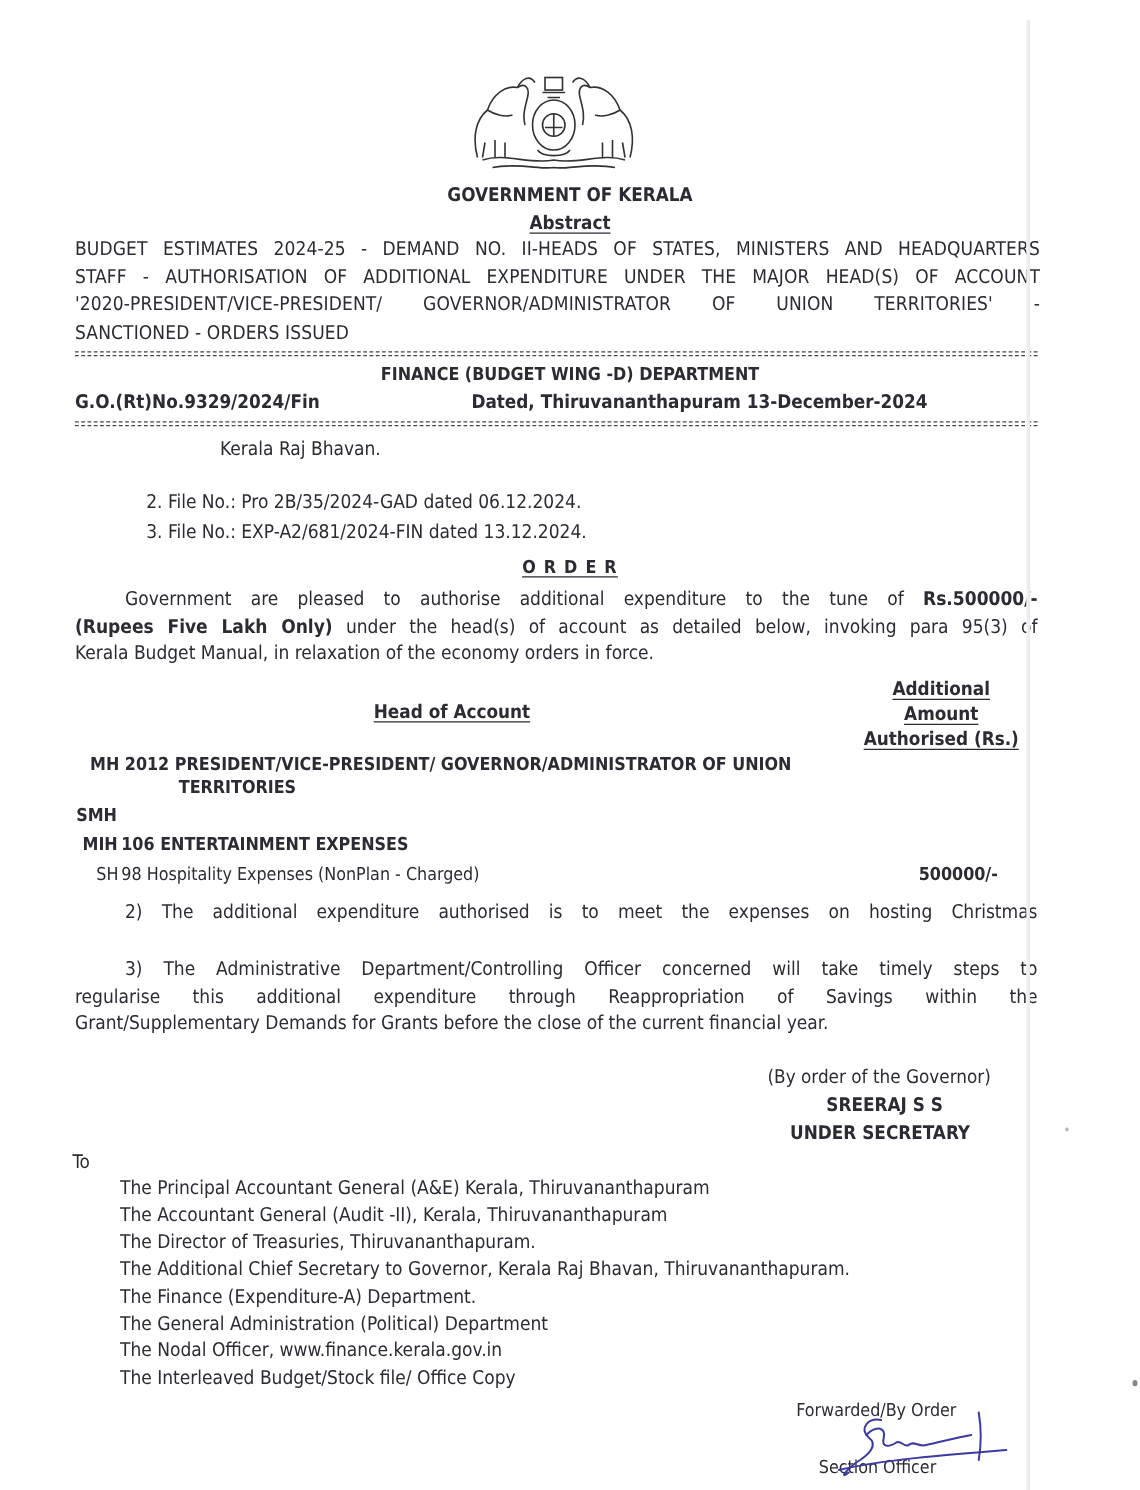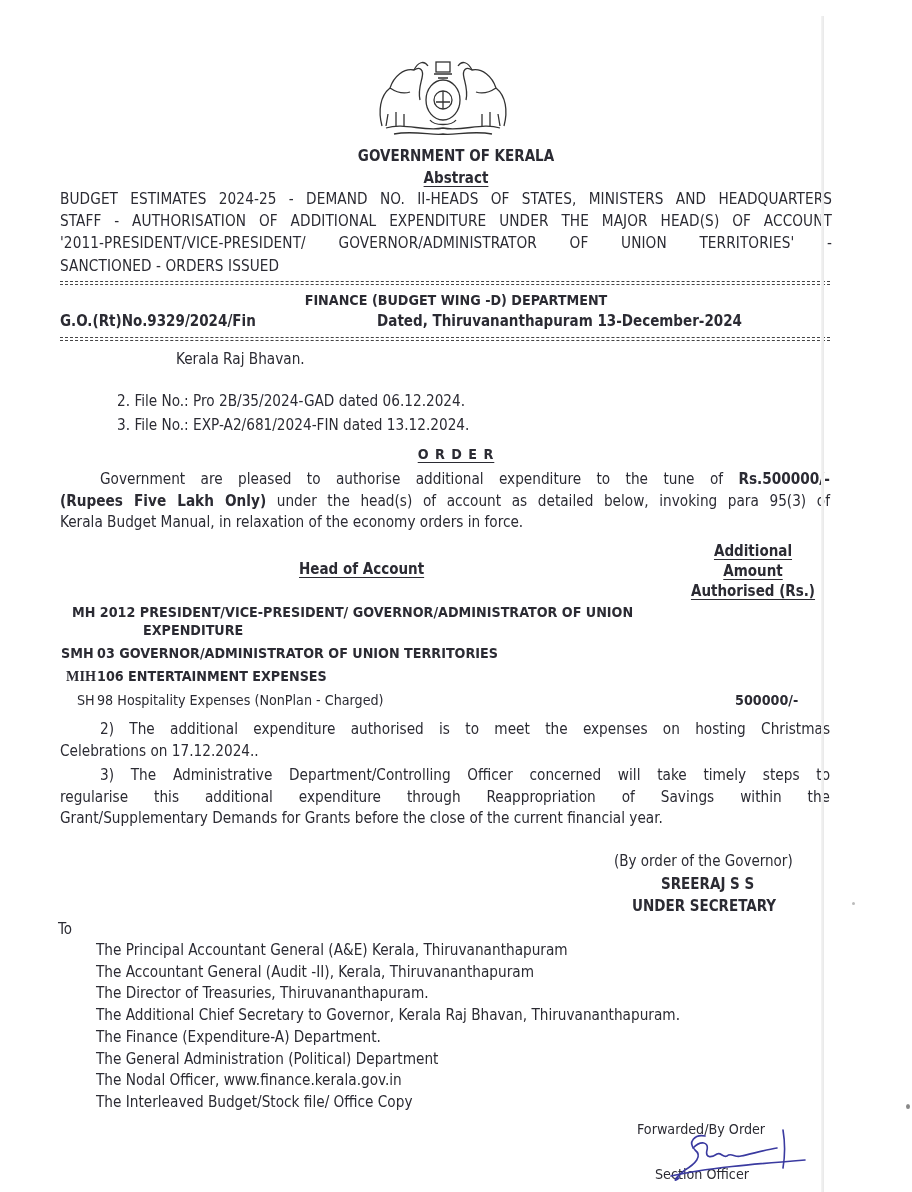--- a/index.html
+++ b/index.html
@@ -53,21 +53,21 @@
       <path d="M56 64 C60 70 78 70 82 64"></path>
     </g>
   </svg>
 
   <div class="abs c bold t15" style="top:131px;">GOVERNMENT OF KERALA</div>
   <div class="abs c bold t15 u" style="top:153px;">Abstract</div>
 
   <div class="subject">
     <div>BUDGET ESTIMATES 2024-25 - DEMAND NO. II-HEADS OF STATES, MINISTERS AND HEADQUARTERS</div>
     <div>STAFF - AUTHORISATION OF ADDITIONAL EXPENDITURE UNDER THE MAJOR HEAD(S) OF ACCOUNT</div>
-    <div>'2011-PRESIDENT/VICE-PRESIDENT/ GOVERNOR/ADMINISTRATOR OF UNION TERRITORIES' -</div>
+    <div>'2020-PRESIDENT/VICE-PRESIDENT/ GOVERNOR/ADMINISTRATOR OF UNION TERRITORIES' -</div>
     <div class="last">SANCTIONED - ORDERS ISSUED</div>
   </div>
 
   <div class="sep-line" style="top:265px;"></div>
   <div class="sep-line" style="top:268px;"></div>
 
   <div class="abs c bold t14" style="top:276px;">FINANCE (BUDGET WING -D) DEPARTMENT</div>
   <div class="abs bold t15" style="left:60px; top:296px;">G.O.(Rt)No.9329/2024/Fin</div>
   <div class="abs bold t15" style="right:82px; top:296px;">Dated, Thiruvananthapuram 13-December-2024</div>
 
@@ -102,50 +102,45 @@
   <div class="abs bold t15 u" style="left:666px; width:174px; top:525px; text-align:center; line-height:20px;">
     <div>Additional</div>
     <div>Amount</div>
     <div>Authorised (Rs.)</div>
   </div>
 
   <div class="abs bold t14" style="left:72px; top:588px;">
     <span>MH 2012</span>
     <span>PRESIDENT/VICE-PRESIDENT/ GOVERNOR/ADMINISTRATOR OF UNION</span>
   </div>
-  <div class="abs bold t14" style="left:143px; top:606px;">EXPENDITURE</div>
+  <div class="abs bold t14" style="left:143px; top:606px;">TERRITORIES</div>
 
   <div class="abs bold t14" style="left:61px; top:629px;">
     <span>SMH</span>
   </div>
-  <div class="abs bold t14" style="left:97px; top:629px;">
-    <span>03</span>
-    <span>GOVERNOR/ADMINISTRATOR OF UNION TERRITORIES</span>
-  </div>
 
-  <div class="abs bold t14" style="left:66px; top:652px;font-family:Liberation Serif, serif;">
+  <div class="abs bold t14" style="left:66px; top:652px;">
     <span>MIH</span>
   </div>
   <div class="abs bold t14" style="left:97px; top:652px;">
     <span>106</span>
     <span>ENTERTAINMENT EXPENSES</span>
   </div>
 
   <div class="abs t14" style="left:77px; top:676px;">
     <span>SH</span>
   </div>
   <div class="abs t14" style="left:97px; top:676px;">
     <span>98</span>
     <span>Hospitality Expenses (NonPlan - Charged)</span>
   </div>
   <div class="abs bold t14" style="left:735px; top:676px;">500000/-</div>
 
   <div class="para" style="left:60px; top:703px; width:770px;">
     <div class="just" style="padding-left:40px;">2) The additional expenditure authorised is to meet the expenses on hosting Christmas</div>
-    <div class="left">Celebrations on 17.12.2024..</div>
   </div>
 
   <div class="para" style="left:60px; top:749px; width:770px;">
     <div class="just" style="padding-left:40px;">3) The Administrative Department/Controlling Officer concerned will take timely steps to</div>
     <div class="just">regularise this additional expenditure through Reappropriation of Savings within the</div>
     <div class="left">Grant/Supplementary Demands for Grants before the close of the current financial year.</div>
   </div>
 
   <div class="abs t15" style="left:614px; top:836px;">(By order of the Governor)</div>
   <div class="abs bold t15" style="left:661px; top:859px;">SREERAJ S S</div>

